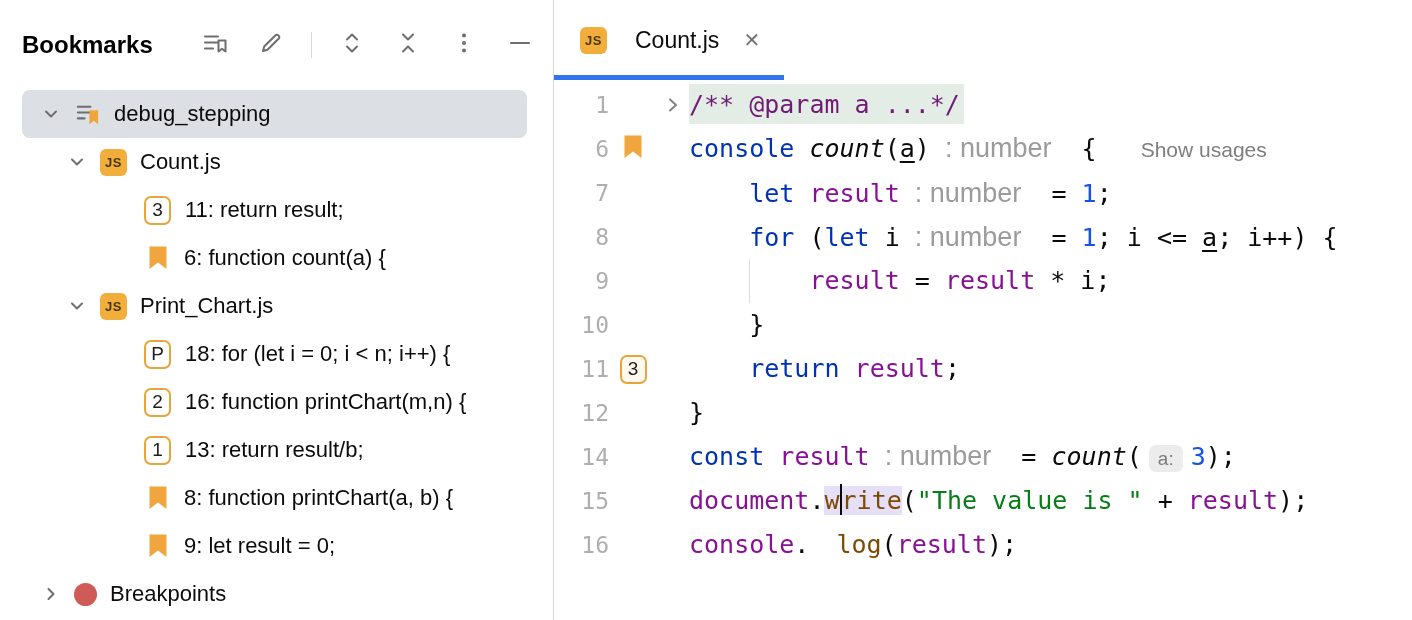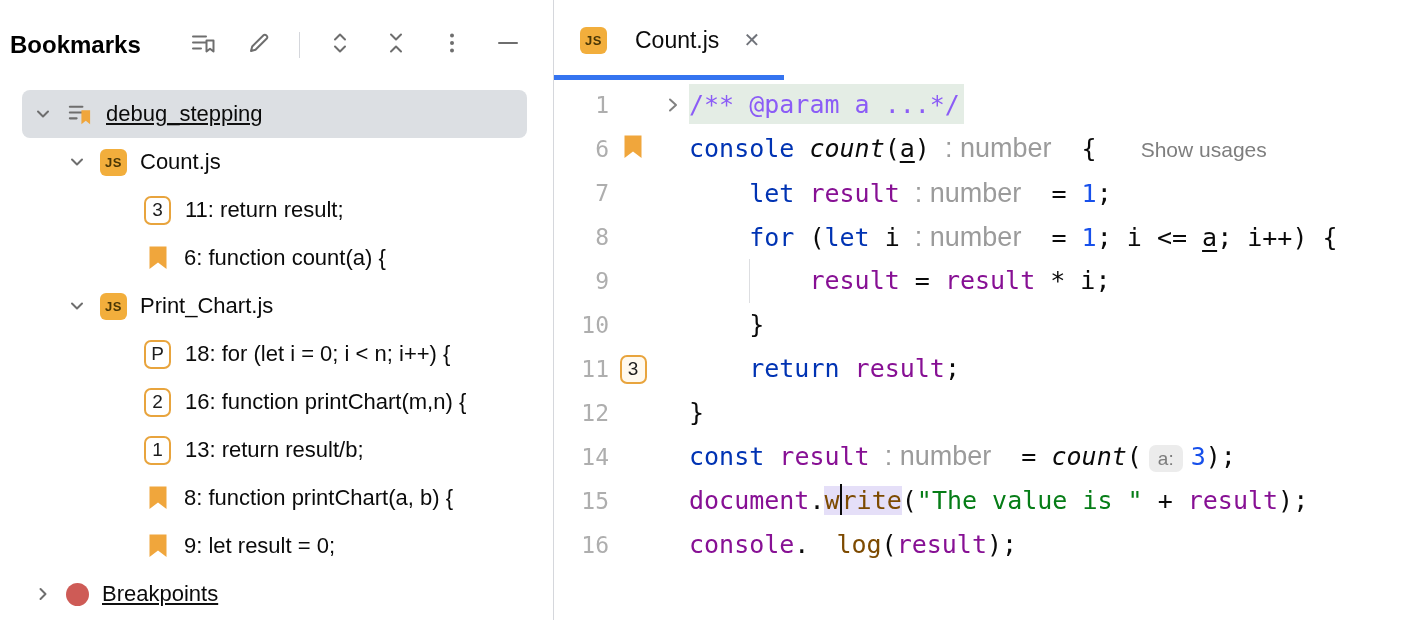--- a/index.html
+++ b/index.html
@@ -2,29 +2,29 @@
 <html><head>
 <meta charset="utf-8">
 <style>
   * {box-sizing:border-box; margin:0; padding:0;}
   html,body {width:1412px; height:620px; overflow:hidden; background:#fff;}
   body {font-family:"Liberation Sans", sans-serif; color:#111;}
   .app {display:flex; width:1412px; height:620px;}
 
   
   .left {width:554px; flex:none; border-right:1px solid #D5D7DC; background:#fff; display:flex; flex-direction:column;}
-  .phead {height:90px; flex:none; display:flex; align-items:center; padding-left:10px;}
+  .phead {height:90px; flex:none; display:flex; align-items:center; padding-left:22px;}
   .ptitle {font-size:24px; font-weight:700; color:#000; white-space:nowrap;}
   .ptools {display:flex; align-items:center; gap:24px; margin-left:46px;}
   .tbtn {width:32px; height:32px; display:flex; align-items:center; justify-content:center; border-radius:6px; cursor:default;}
   .tsep {width:1px; height:26px; background:#D5D7DC;}
   .tree {flex:1; overflow:hidden;}
   .trow {height:48px; display:flex; align-items:center; margin:0 26px 0 22px; border-radius:8px; white-space:nowrap;}
   .trow.selected {background:#DCDFE3;}
-  .trow.t-group {padding-left:10px;text-decoration:underline;}
+  .trow.t-group {padding-left:18px;}
   .trow.t-file {padding-left:44px;}
   .trow.t-bookmark {padding-left:122px;}
   .chev {width:22px; height:22px; flex:none; display:flex; align-items:center; justify-content:center; margin-right:12px;}
   .jsicon {width:27px; height:27px; flex:none; border-radius:6px; background:#F2AE3C; color:#4A3706; font-size:13px; font-weight:700; display:flex; align-items:center; justify-content:center; margin-right:13px; letter-spacing:.5px; font-family:"Liberation Sans",sans-serif;}
   .bmicon {width:27px; height:28px; flex:none; display:flex; align-items:center; justify-content:center; margin-right:13px;}
   .bpdot {width:23px; height:23px; border-radius:50%; background:#CE5B56; flex:none; margin-right:13px;}
   .badge {min-width:27px; height:29px; flex:none; border:2px solid #E8A43D; border-radius:7px; background:#fff; color:#1d1d1d; font-size:19px; display:flex; align-items:center; justify-content:center; margin-right:14px; padding:0 4px;}
   .tlabel {font-size:22px; color:#0B0B0B;}
 
   
@@ -40,21 +40,21 @@
   .gut {width:48px; flex:none; display:flex; align-items:center; justify-content:center;}
   .fold {width:32px; flex:none; display:flex; align-items:center; justify-content:center;}
   .codetext {position:relative; white-space:pre; font-size:25px; line-height:44px; color:#0A0A0A;}
   .tok.k {color:#0033B3;}
   .tok.v {color:#871094;}
   .tok.n {color:#1750EB;}
   .tok.s {color:#067D17;}
   .tok.m {color:#7D4A00;margin-left:27px;}
   .tok.fn {font-style:italic;}
   .tok.u {text-decoration:underline; text-underline-offset:4px;}
-  .tok.doc {color:#8b5cf6; background:#E4EDE5; padding:6px 4px 5px 0;}
+  .tok.doc {color:#701a75; background:#E4EDE5; padding:6px 4px 5px 0;}
   .tok.sel {color:#7D4A00; background:#E5DFF8;}
   .tok.usages {font-family:"Liberation Sans",sans-serif; font-size:21px; color:#7E7E7E; margin-left:44px;}
   .hint {font-family:"Liberation Sans",sans-serif; font-size:27px; color:#9B9B9B;}
   .chip {font-family:"Liberation Sans",sans-serif; font-size:19px; color:#7C7C7C; background:#ECECEC; border-radius:7px; padding:3px 9px; margin:0 8px 0 7px;}
   .caret {display:inline-block; width:2px; height:31px; background:#0A0A0A; vertical-align:-6px;}
   .gbadge {min-width:27px; height:29px; border:2px solid #E8A43D; border-radius:7px; background:#FFF9EE; color:#1d1d1d; font-family:"Liberation Sans",sans-serif; font-size:19px; display:flex; align-items:center; justify-content:center; padding:0 4px;}
   .guide {position:absolute; left:60px; top:0; bottom:0; width:1px; background:#DDDEE1;}
 </style>
 </head>
 <body>

